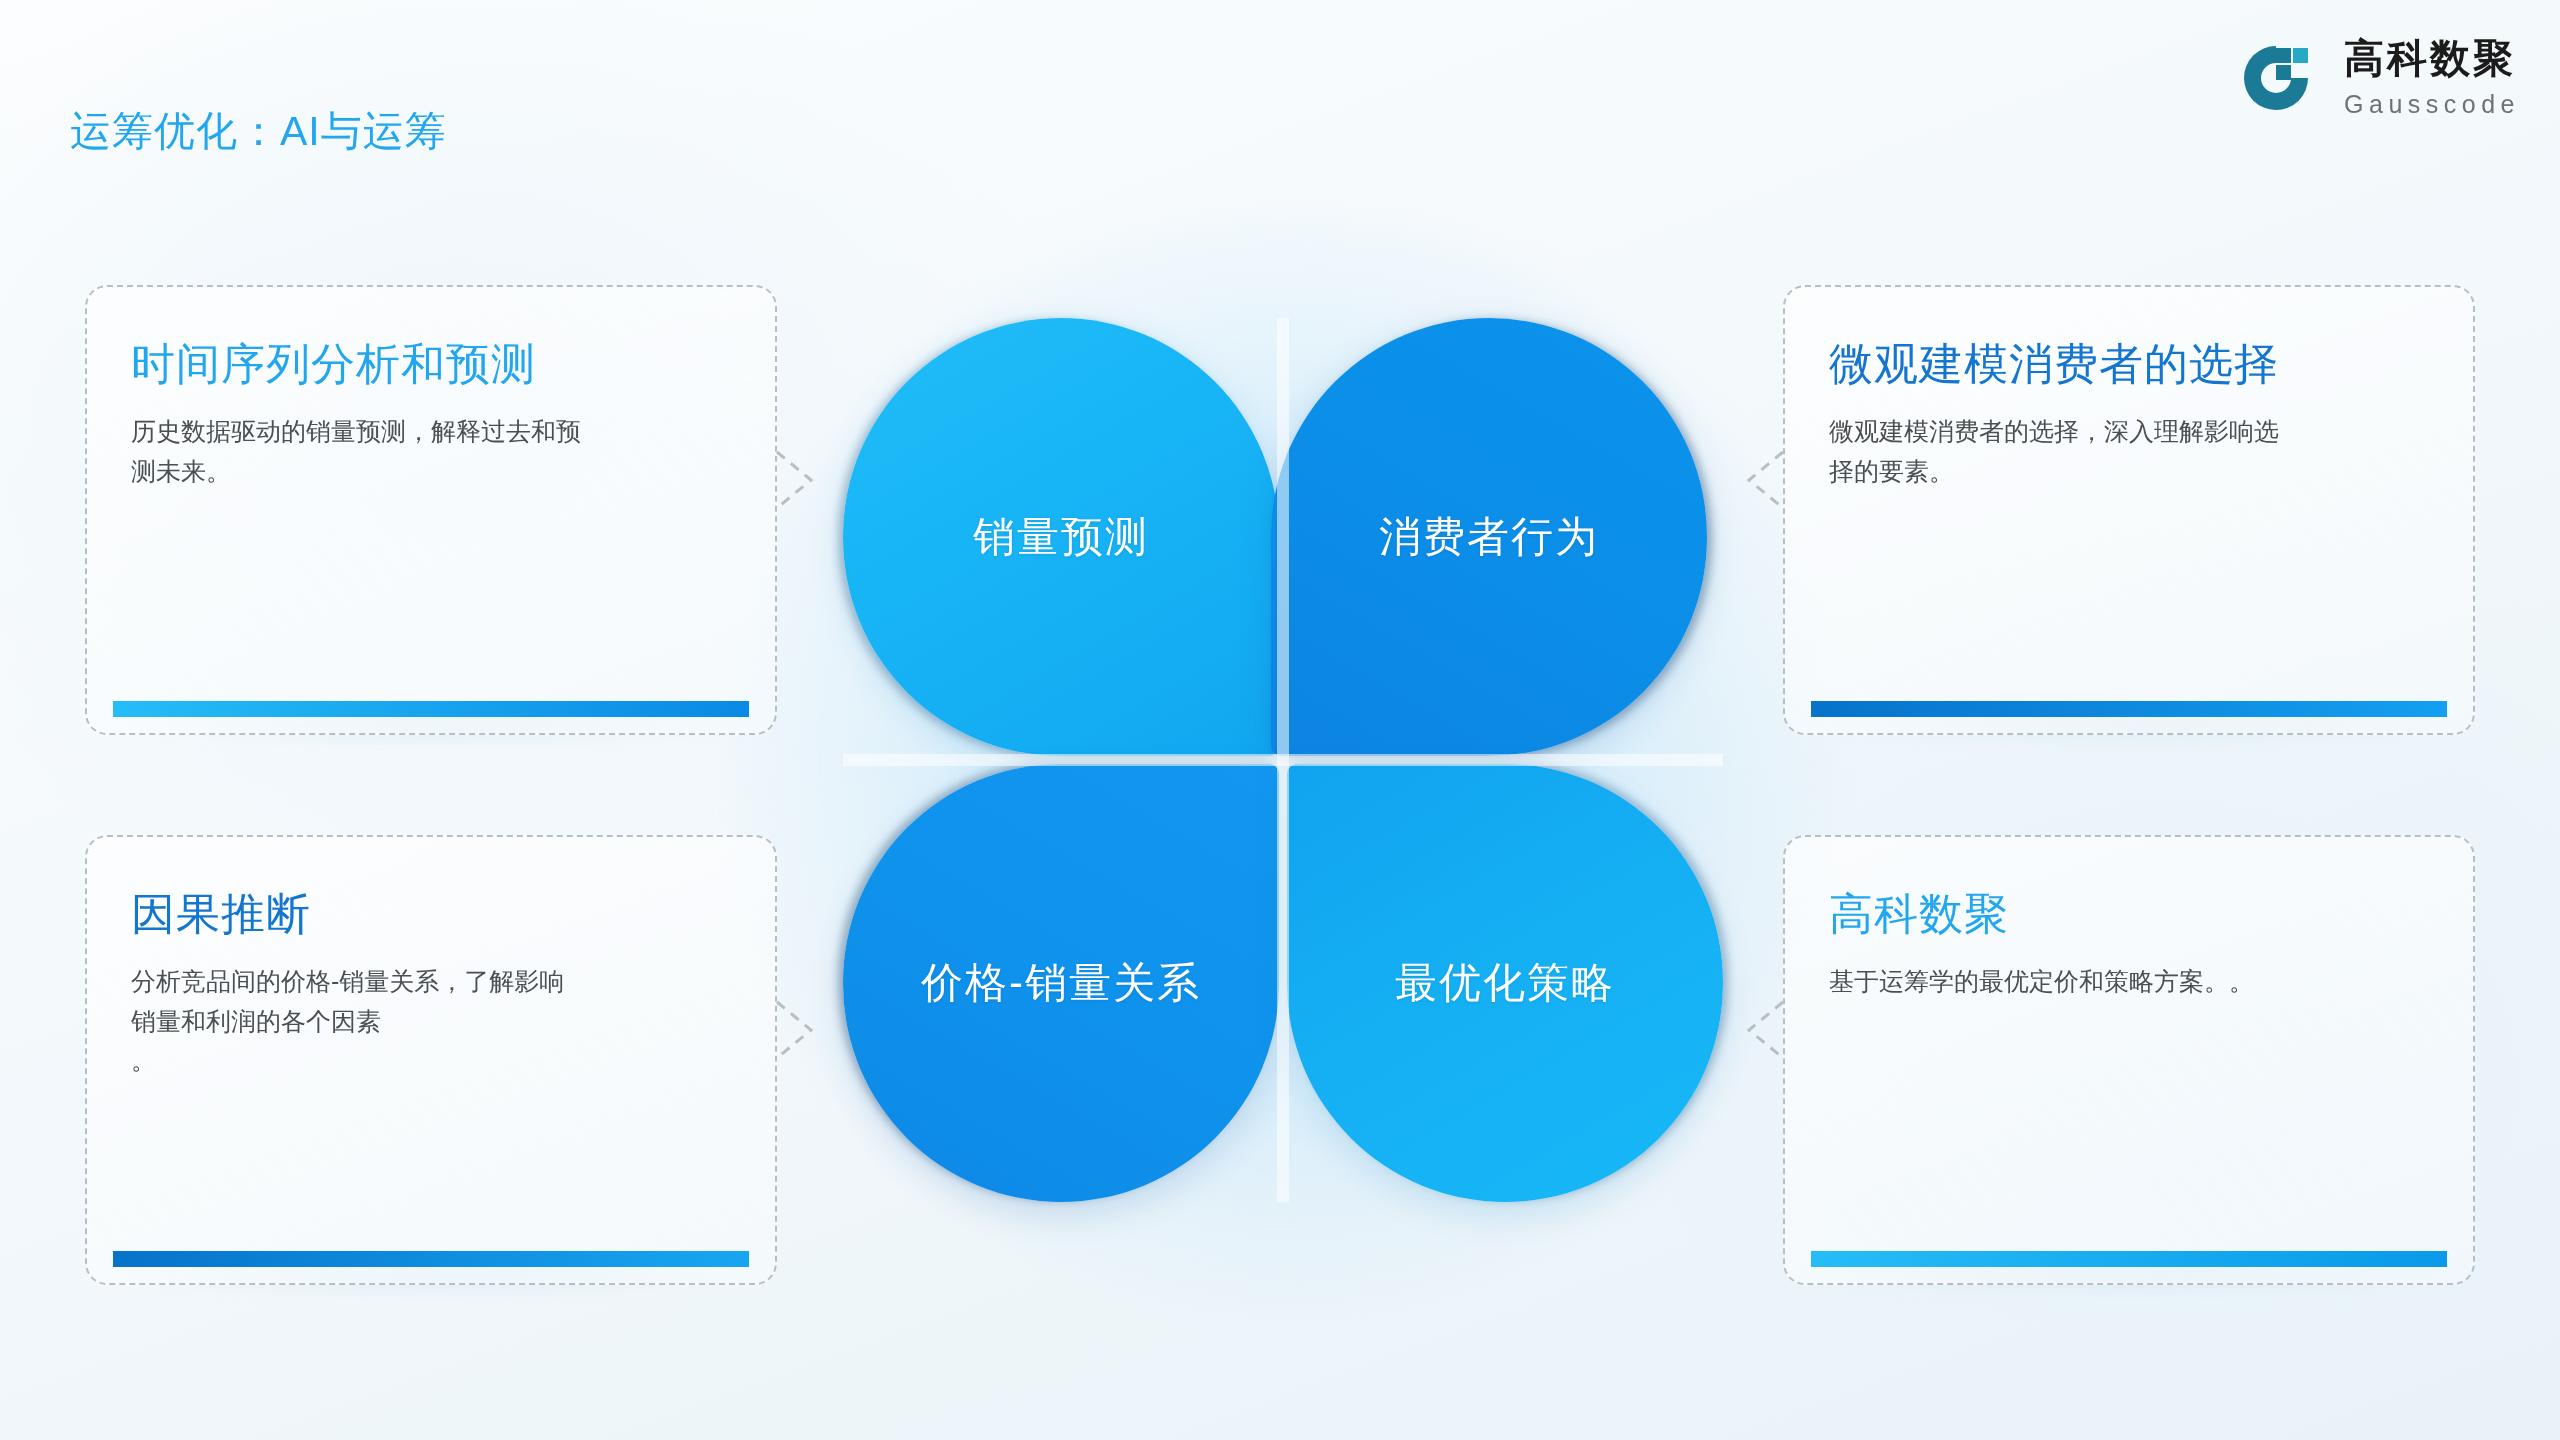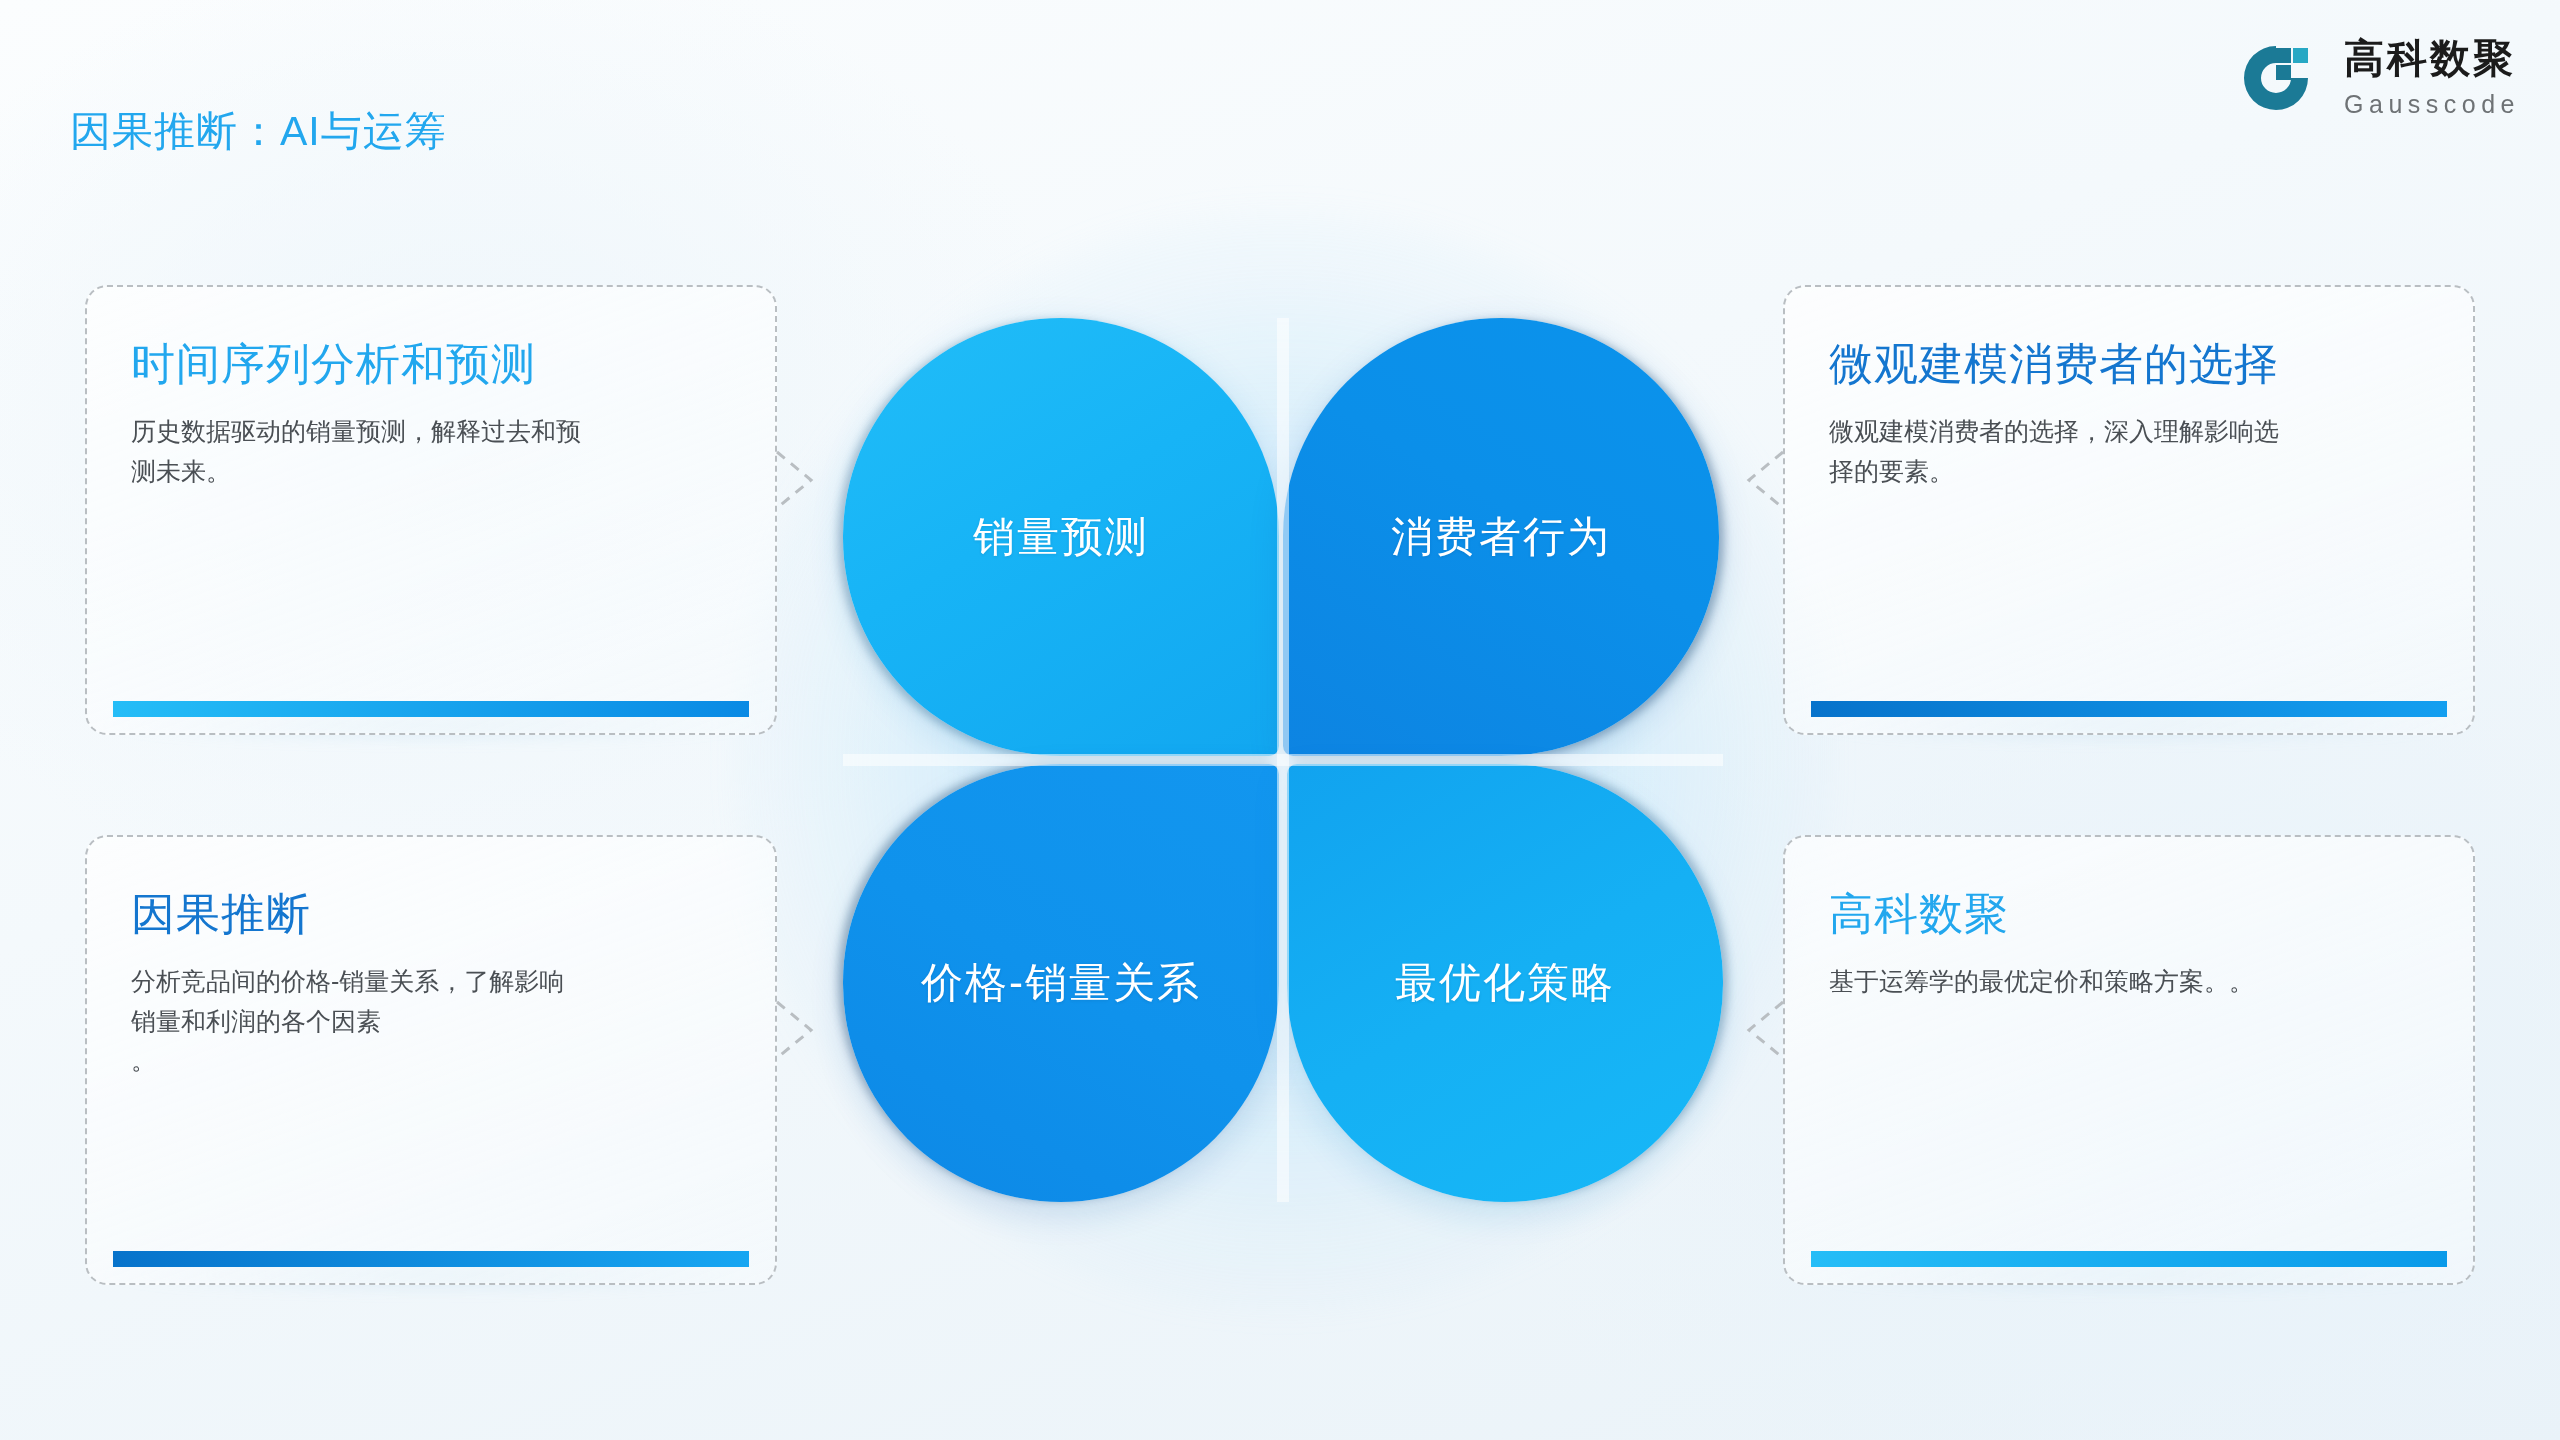--- a/index.html
+++ b/index.html
@@ -83,21 +83,21 @@
     z-index: 2;
     text-shadow: 0 1px 3px rgba(0,40,80,0.13);
   }
   .petal-tl {
     left: 0; top: 0;
     border-radius: 218px 218px 10px 218px;
     background: linear-gradient(150deg, #21bdf8 0%, #17b4f6 45%, #12a7f0 100%);
     box-shadow: -5px 2px 9px rgba(13,72,120,0.30), 0 10px 34px rgba(20,130,200,0.16);
   }
   .petal-tr {
-    right: 4px; top: 0;
+    right: 16px; top: 0;
     border-radius: 218px 218px 218px 10px;
     background: linear-gradient(210deg, #0b93ec 0%, #0b8fe9 45%, #0d84e2 100%);
     box-shadow: 5px 2px 9px rgba(10,55,100,0.34), 0 10px 34px rgba(10,90,170,0.18);
   }
   .petal-bl {
     left: 0; bottom: 0;
     border-radius: 218px 10px 218px 218px;
     background: linear-gradient(30deg, #0d88e6 0%, #0f92ec 50%, #1296ef 100%);
     box-shadow: -5px -2px 9px rgba(10,55,100,0.34), 0 12px 34px rgba(10,90,170,0.16);
   }
@@ -181,21 +181,21 @@
     background: radial-gradient(ellipse at 50% 50%, rgba(150,200,230,0.22) 0%, rgba(150,200,230,0) 72%);
     filter: blur(6px);
     pointer-events: none;
   }
 </style>
 </head>
 <body>
 
 <div class="slide">
 
-  <div class="page-title" style="color: rgb(34, 167, 238);">因果推断：AI与运筹</div>
+  <div class="page-title" style="color: rgb(34, 167, 238);">运筹优化：AI与运筹</div>
 
   <div class="logo">
     <span class="logo-mark">
       <svg viewBox="0 0 72 72" width="72" height="72" aria-hidden="true">
         <path d="M36 4a32 32 0 1 0 0 64 32 32 0 0 0 32-32h-17a15 15 0 1 1-15-15z" fill="#1b7a96"></path>
         <rect x="36" y="6" width="15" height="15" fill="#1b7a96"></rect>
         <rect x="53" y="6" width="15" height="15" fill="#27a8c4"></rect>
         <rect x="36" y="23" width="15" height="15" fill="#1b7a96"></rect>
         <rect x="53" y="40" width="15" height="0" fill="#1b7a96"></rect>
       </svg>

